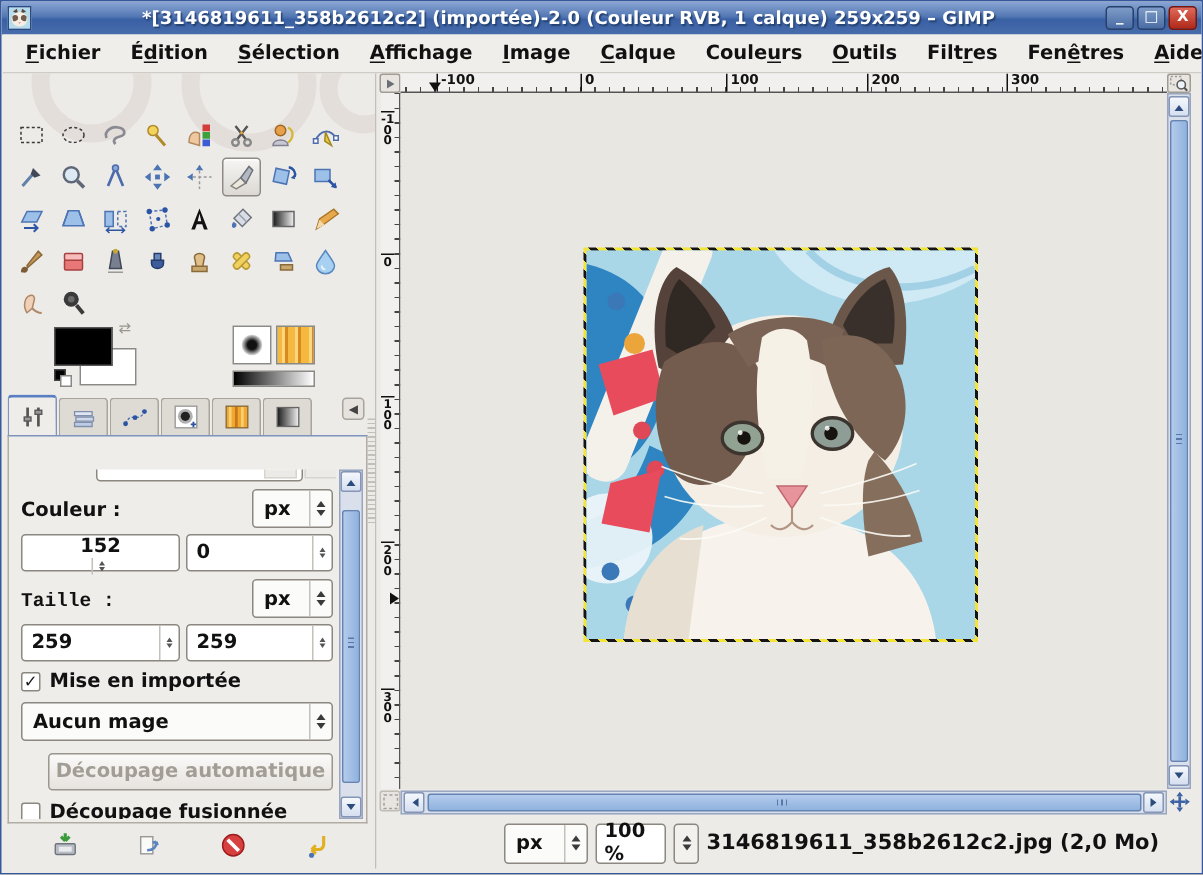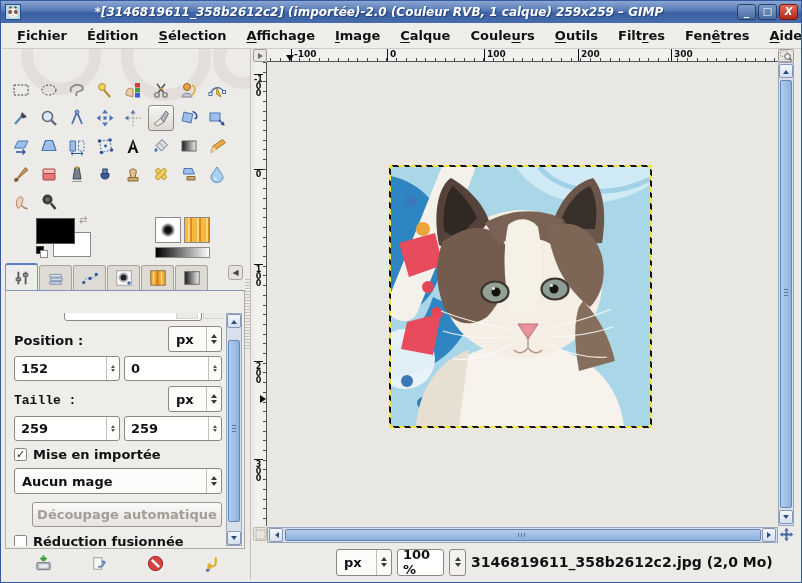--- a/index.html
+++ b/index.html
@@ -5,21 +5,21 @@
   * { margin:0; padding:0; box-sizing:border-box; }
   html,body { width:802px; height:583px; overflow:hidden; }
   body { font-family:"DejaVu Sans","Liberation Sans",sans-serif; background:#9a9a9a; font-size:12px; color:#111; }
 
   #window { position:relative; width:802px; height:583px; background:#edebe8;
             border:1px solid #35599c; overflow:hidden; }
 
   
   .titlebar { position:absolute; left:0; top:0; width:100%; height:22px;
     background:linear-gradient(#8aa6d4 0%, #5478b4 45%, #3a60a4 55%, #476dac 100%);
-    display:flex; align-items:center; padding:0 3px;font-style:italic; }
+    display:flex; align-items:center; padding:0 3px; }
   .titlebar .win-icon { width:16px; height:16px; margin:0 4px 0 1px; border:1px solid #2c4a84; background:#cfe4ef; }
   .titlebar .title { flex:1; text-align:center; color:#fff; font-weight:bold; font-size:12px;
     text-shadow:1px 1px 1px #23406e; white-space:nowrap; overflow:hidden; }
   .winbtns { display:flex; gap:2px; margin-left:4px; }
   .winbtn { width:19px; height:16px; border-radius:3px; border:1px solid #28406c;
     background:linear-gradient(#7e9cc8,#4a6ca4); color:#fff; font-size:10px; line-height:14px;
     text-align:center; font-weight:bold; }
   .winbtn.close { background:linear-gradient(#e06a5a,#b02818); border-color:#7c1408; }
 
   
@@ -493,29 +493,29 @@
         </div>
       </div>
     <div class="tab-collapse">◀</div>
 
     <div class="options-panel">
       <div class="opt-scroll">
         <div class="clipped-entry"></div>
         <div class="ghost-box" style="left:168px;"></div>
         <div class="ghost-box" style="left:195px;"></div>
 
-        <div class="opt-label" style="left:6px; top:20px;">Position :</div>
+        <div class="opt-label" style="left:6px; top:20px;">Couleur :</div>
         <div class="combo" style="left:160px; top:13px; width:54px;">
           <span class="val">px</span>
           <span class="spin2">
               <i class="tri-up"></i>
               <i class="tri-dn"></i>
             </span>
         </div>
-        <div class="spinbox" style="left:6px; top:43px; width:106px;">
+        <div class="spinbox" style="left:6px; top:43px; width:106px;flex-direction:column;">
           <span class="num">152</span>
           <span class="spin2">
               <i class="tri-up"></i>
               <i class="tri-dn"></i>
             </span>
         </div>
         <div class="spinbox" style="left:116px; top:43px; width:98px;">
           <span class="num">0</span>
           <span class="spin2">
               <i class="tri-up"></i>
@@ -556,21 +556,21 @@
           <span class="spin2">
               <i class="tri-up"></i>
               <i class="tri-dn"></i>
             </span>
         </div>
 
         <div class="push-btn disabled" id="btn-autoshrink" style="left:24px; top:189px; width:190px; height:25px; line-height:23px;">Découpage automatique</div>
 
         <div class="checkrow" style="left:6px; top:221px;">
           <span class="checkbox" id="chk-merged"></span>
-          <span class="checklabel">Réduction fusionnée</span>
+          <span class="checklabel">Découpage fusionnée</span>
         </div>
       </div>
 
       <div class="sb-v" style="right:2px; top:22px; width:16px; bottom:2px;">
         <div class="sb-btn" style="left:0; top:0; right:0; height:14px;">
             <i class="a-up"></i>
           </div>
         <div class="sb-thumb-v" style="top:26px; height:182px;">
           <div class="grip-v" style="top:84px;"></div>
         </div>

